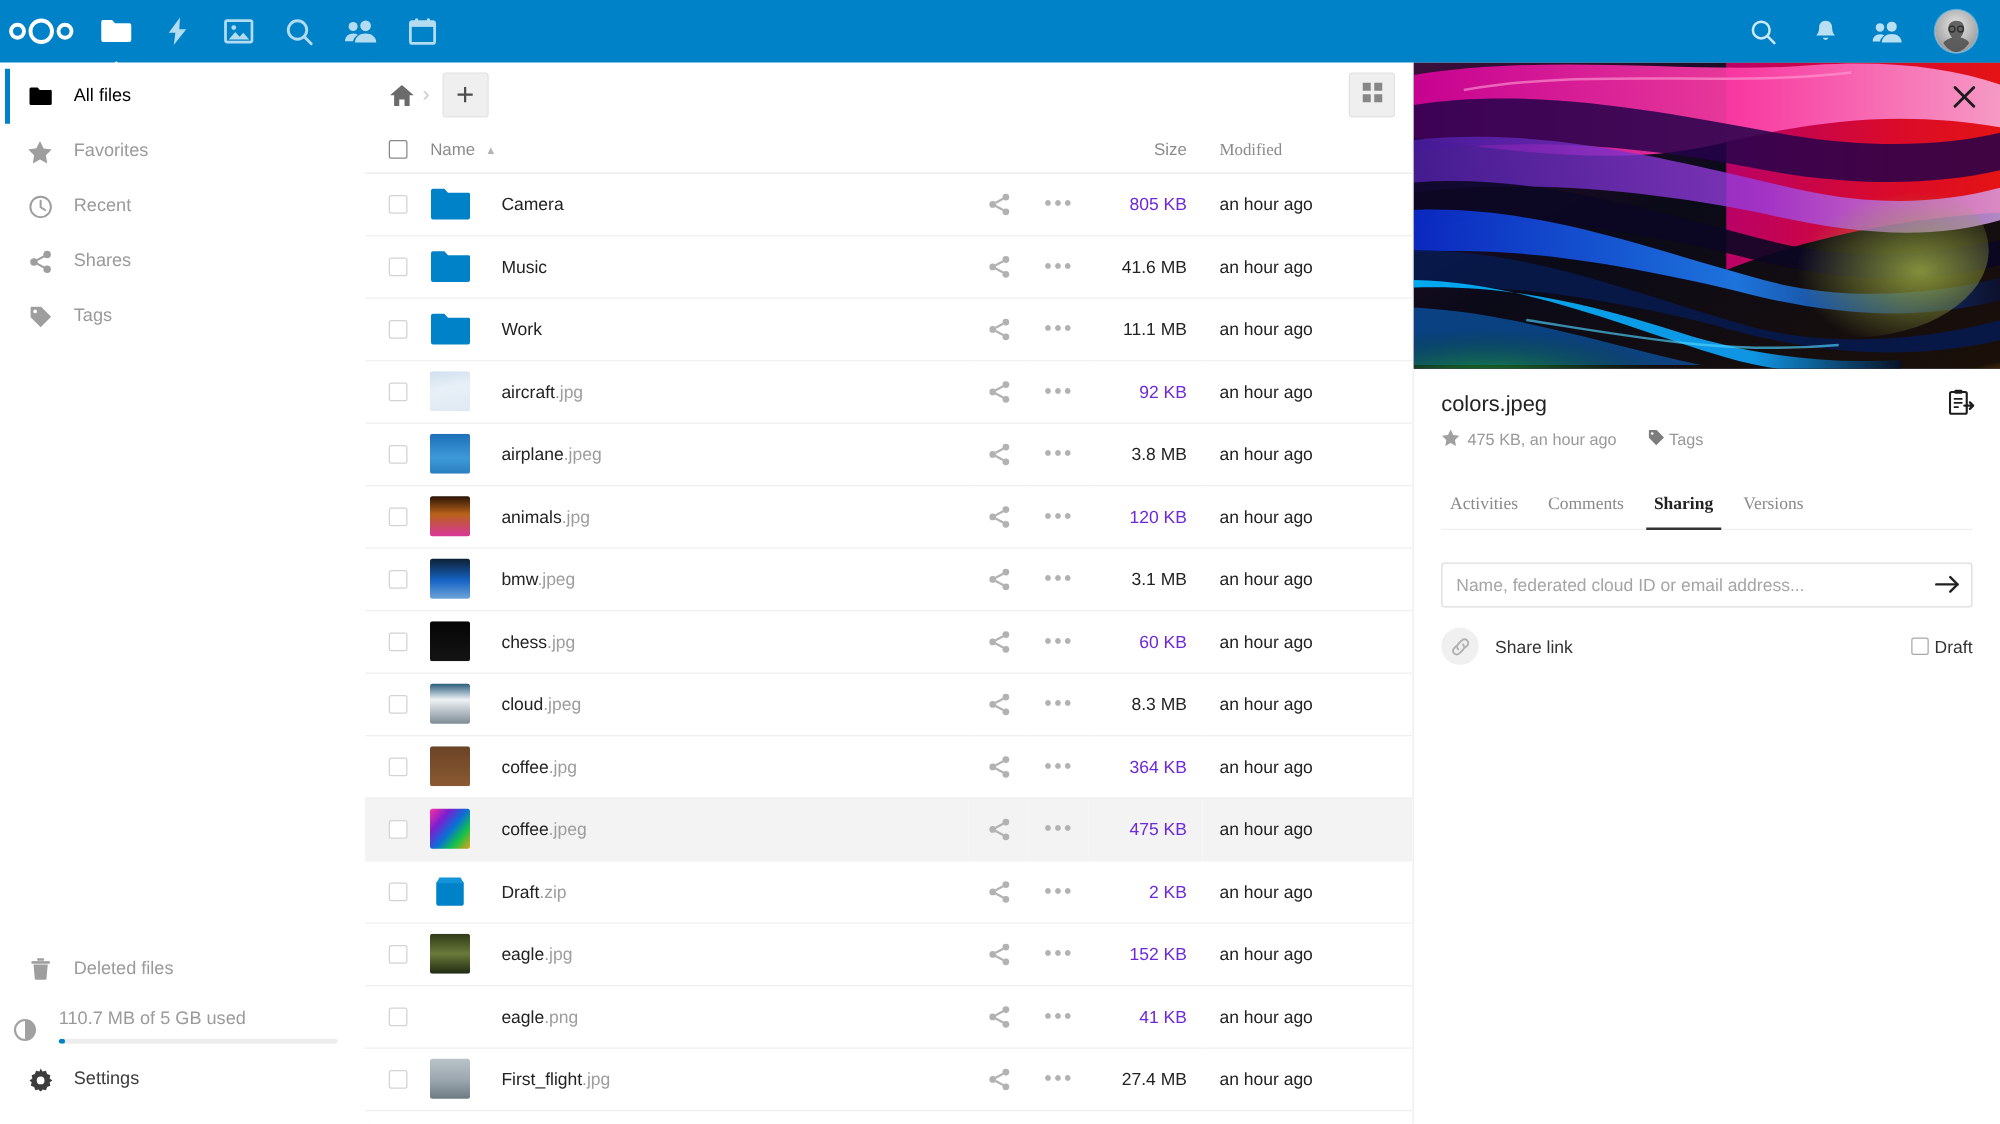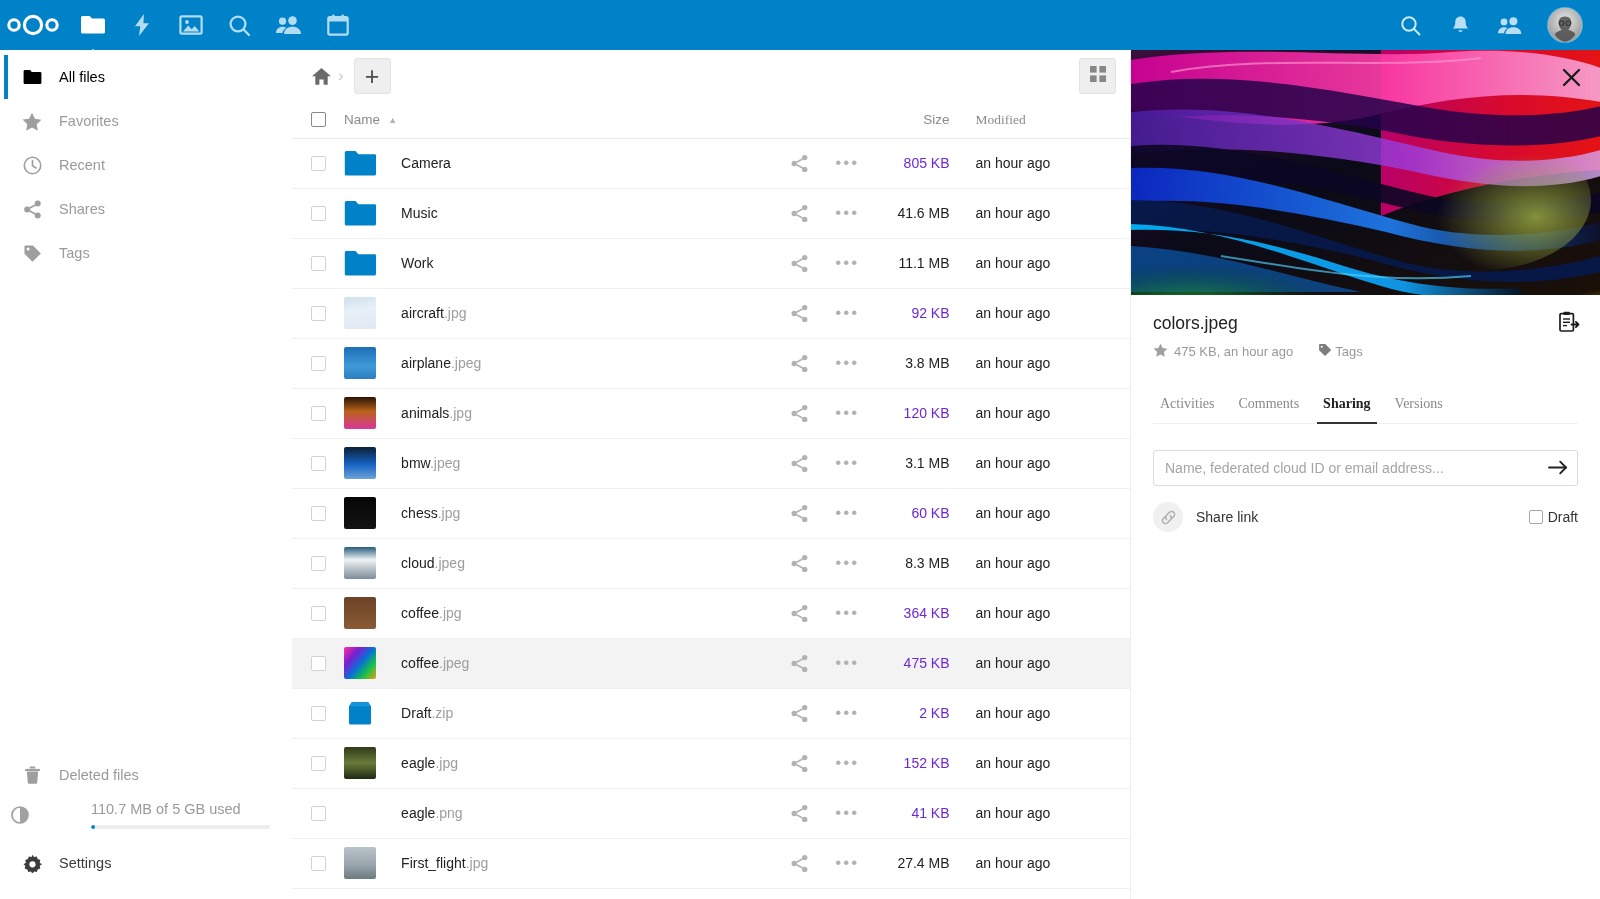--- a/index.html
+++ b/index.html
@@ -63,22 +63,22 @@
   .nav-row.active { color: #000; }
   .nav-row.active .nicon { opacity: 1; }
   .nav-row.active::before {
     content: ""; position: absolute; left: 0; top: 0;
     width: 4px; height: 44px; background: #0082c9;
   }
   .nav-top { padding-top: 5px; }
 
   .sidebar-bottom { position: absolute; bottom: 0; left: 0; width: 292px; padding-bottom: 14px; }
   .quota-row {
-    display: flex; align-items: flex-start; height: 44px;
-    color: #9a9a9a; font-size: 14.5px; gap: 44px;
+    display: flex; align-items: center; height: 44px;
+    color: #9a9a9a; font-size: 14.5px;
   }
   .quota-row .nicon { width: 32px; display: flex; align-items: center; justify-content: center; margin-top: 9px; opacity: .55; }
   .quota-body { margin-left: 11px; margin-top: 4px; flex: 1; padding-right: 26px; }
   .quota-bar {
     margin-top: 8px; height: 4px; background: #ededed; border-radius: 3px;
     position: relative; overflow: hidden;
   }
   .quota-fill { position: absolute; left: 0; top: 0; height: 4px; background: #0082c9; border-radius: 3px; }
 
   

